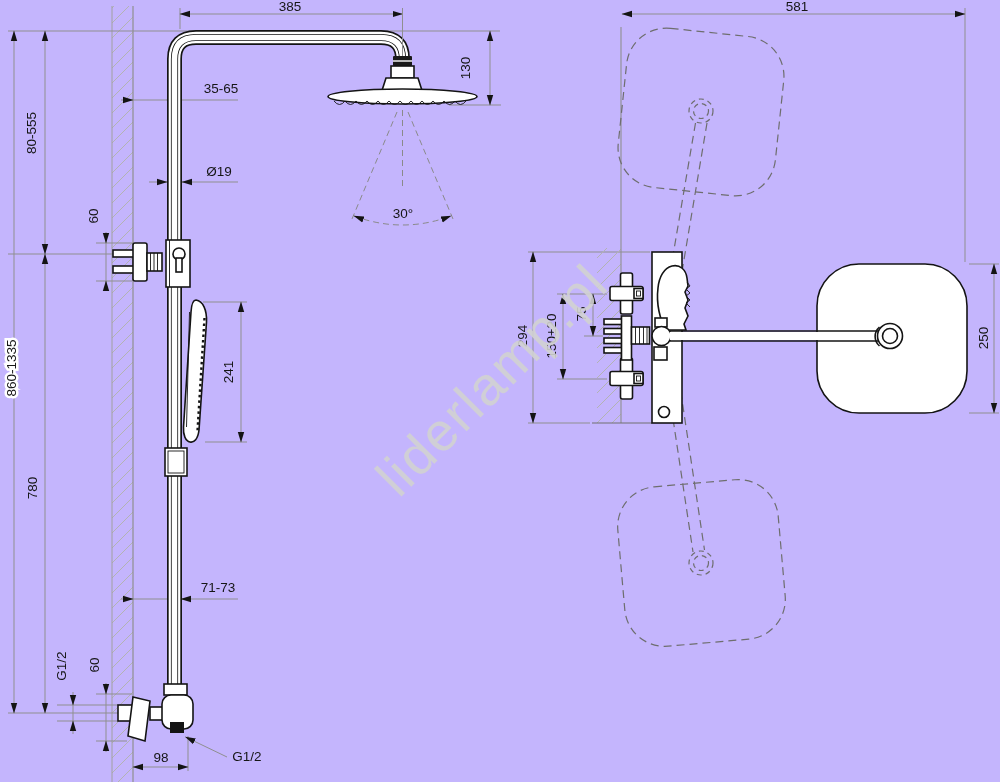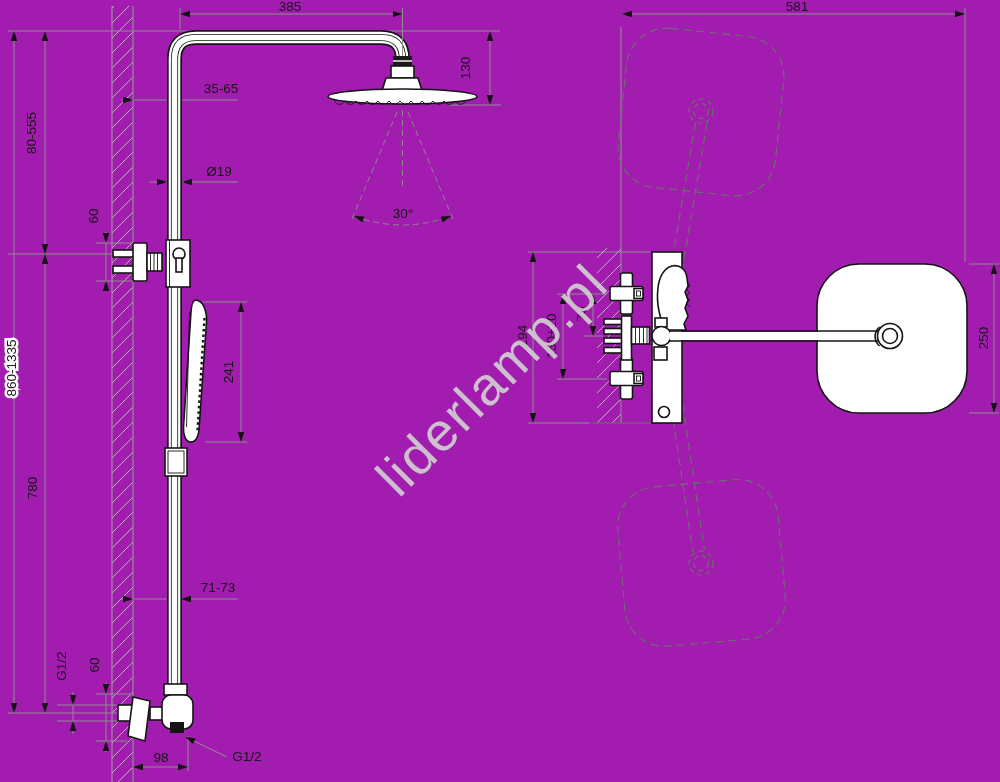--- a/index.html
+++ b/index.html
@@ -1,16 +1,16 @@
 <!DOCTYPE html>
 <html><head>
 <meta charset="utf-8">
 <style>
   html,body{margin:0;padding:0;background:#fff;}
-  .stage{width:1000px;height:782px;position:relative;background:#a21caf;overflow:hidden;}
+  .stage{width:1000px;height:782px;position:relative;background:#c4b5fd;overflow:hidden;}
   svg{display:block;}
   .dl{stroke:#8f8f8f;stroke-width:1;fill:none;}
   .geo{stroke:#141414;stroke-width:1.6;fill:#fff;}
   .geoln{stroke:#141414;stroke-width:1.6;fill:none;}
   .thin{stroke:#141414;stroke-width:0.9;fill:none;}
   .dash{stroke:#6e6e6e;stroke-width:1.2;fill:none;stroke-dasharray:8 5;}
   .dashf{stroke:#6e6e6e;stroke-width:1.2;fill:none;stroke-dasharray:5 4;}
   .cone{stroke:#8a8a8a;stroke-width:1;fill:none;stroke-dasharray:6 4;}
   .dimtxt{font:13.5px "Liberation Sans","DejaVu Sans",sans-serif;fill:#161616;}
   .wm{font:54px "Liberation Sans","DejaVu Sans",sans-serif;fill:#d2d2d2;letter-spacing:2px;opacity:.9;}

